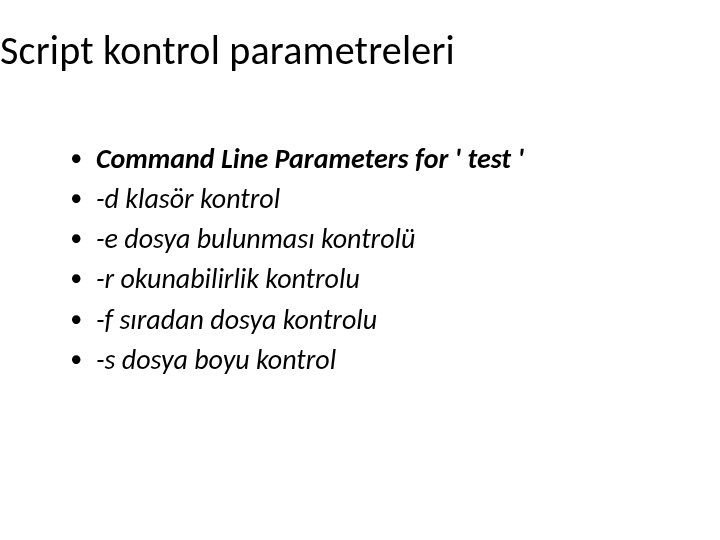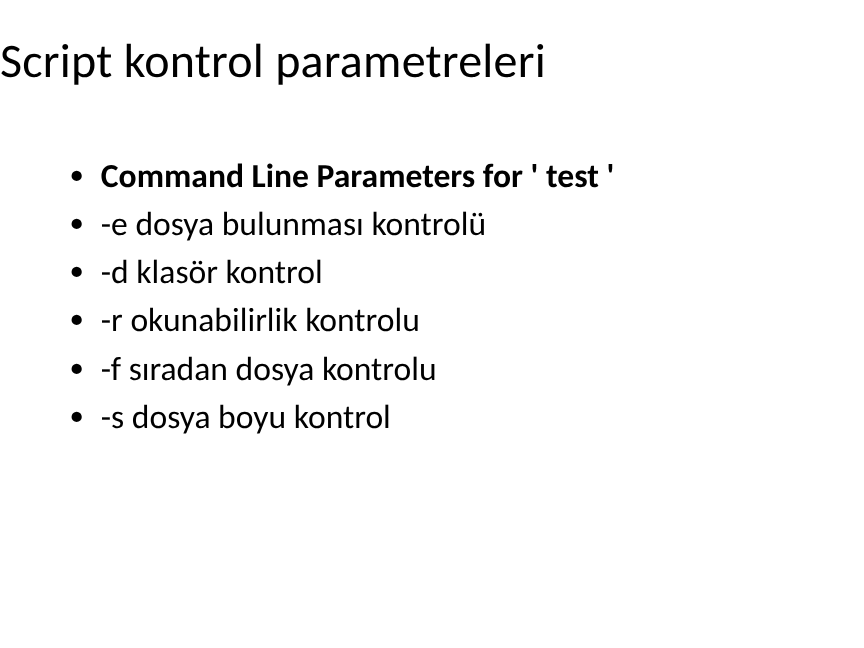--- a/index.html
+++ b/index.html
@@ -28,22 +28,23 @@
     letter-spacing: 0.2px;
   }
   .body {
     position: absolute;
     top: 130px;
     left: 52px;
     right: 52px;
   }
   ul.bullets {
     list-style: none;
-    margin: 0;
+    margin: 12px;
     padding: 0;
+    font-style: italic;
   }
   ul.bullets li {
     position: relative;
     padding-left: 32px;
     font-size: 28px;
     line-height: 1.22;
     margin: 0 0 6px 0;
   }
   ul.bullets li::before {
     content: "•";
@@ -58,20 +59,20 @@
   }
 </style>
 </head>
 <body>
 
 <div class="slide">
   <div class="title">Script kontrol parametreleri</div>
   <div class="body">
     <ul class="bullets">
       <li><span class="bold">Command Line Parameters for ' test '</span></li>
+      <li><span>-d klasör kontrol</span></li>
       <li><span>-e dosya bulunması kontrolü</span></li>
-      <li><span>-d klasör kontrol</span></li>
       <li><span>-r okunabilirlik kontrolu</span></li>
       <li><span>-f sıradan dosya kontrolu</span></li>
       <li><span>-s dosya boyu kontrol</span></li>
     </ul>
   </div>
 </div>
 
 </body></html>

